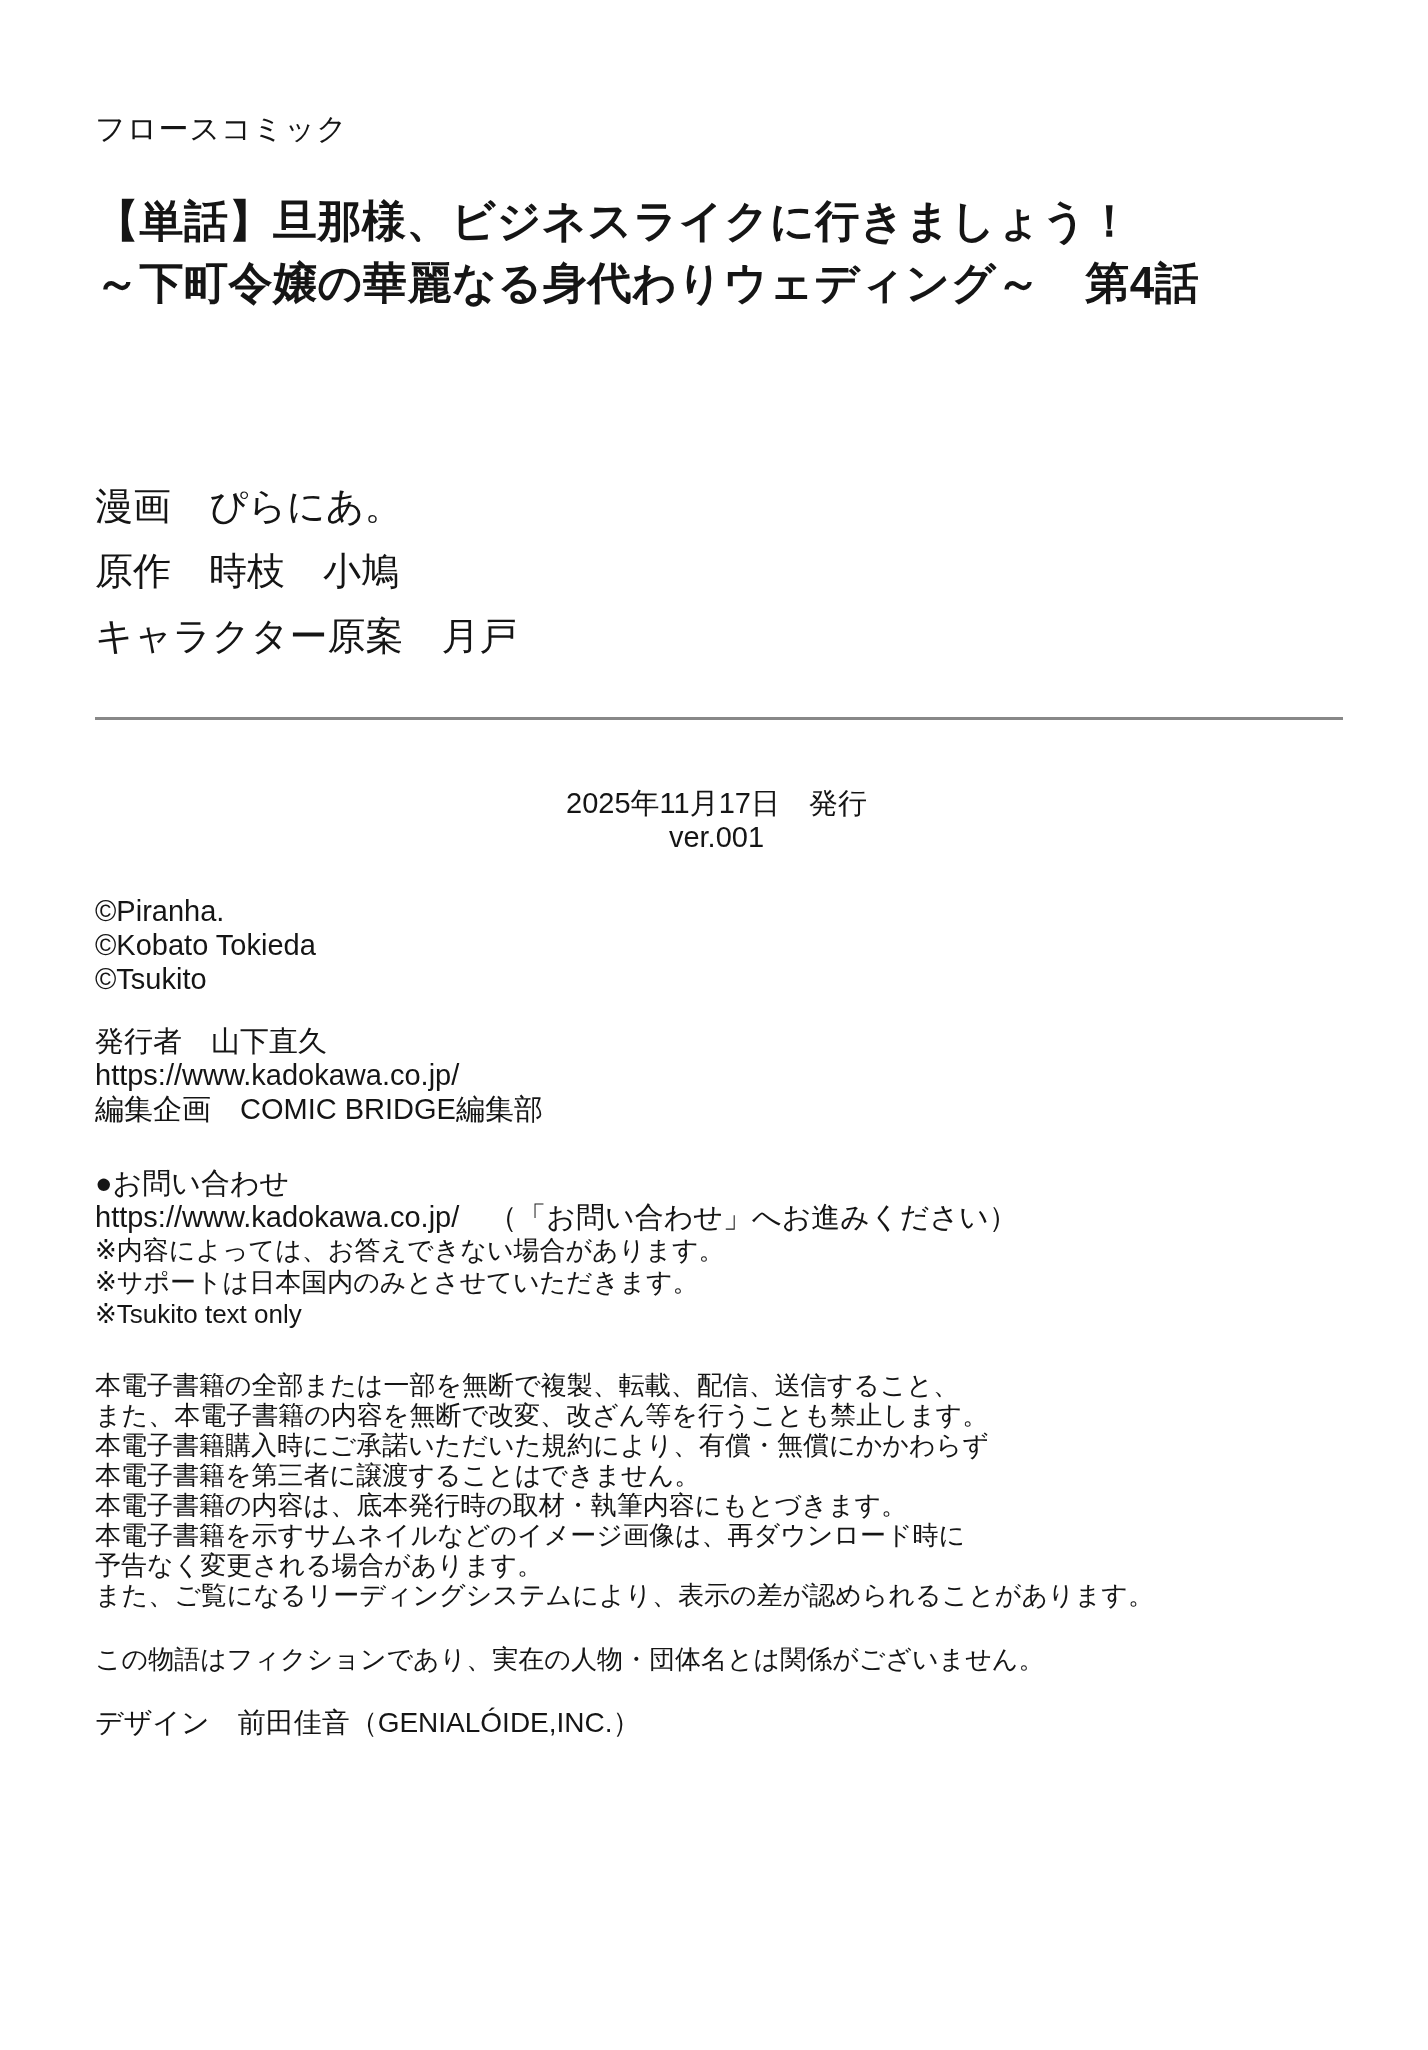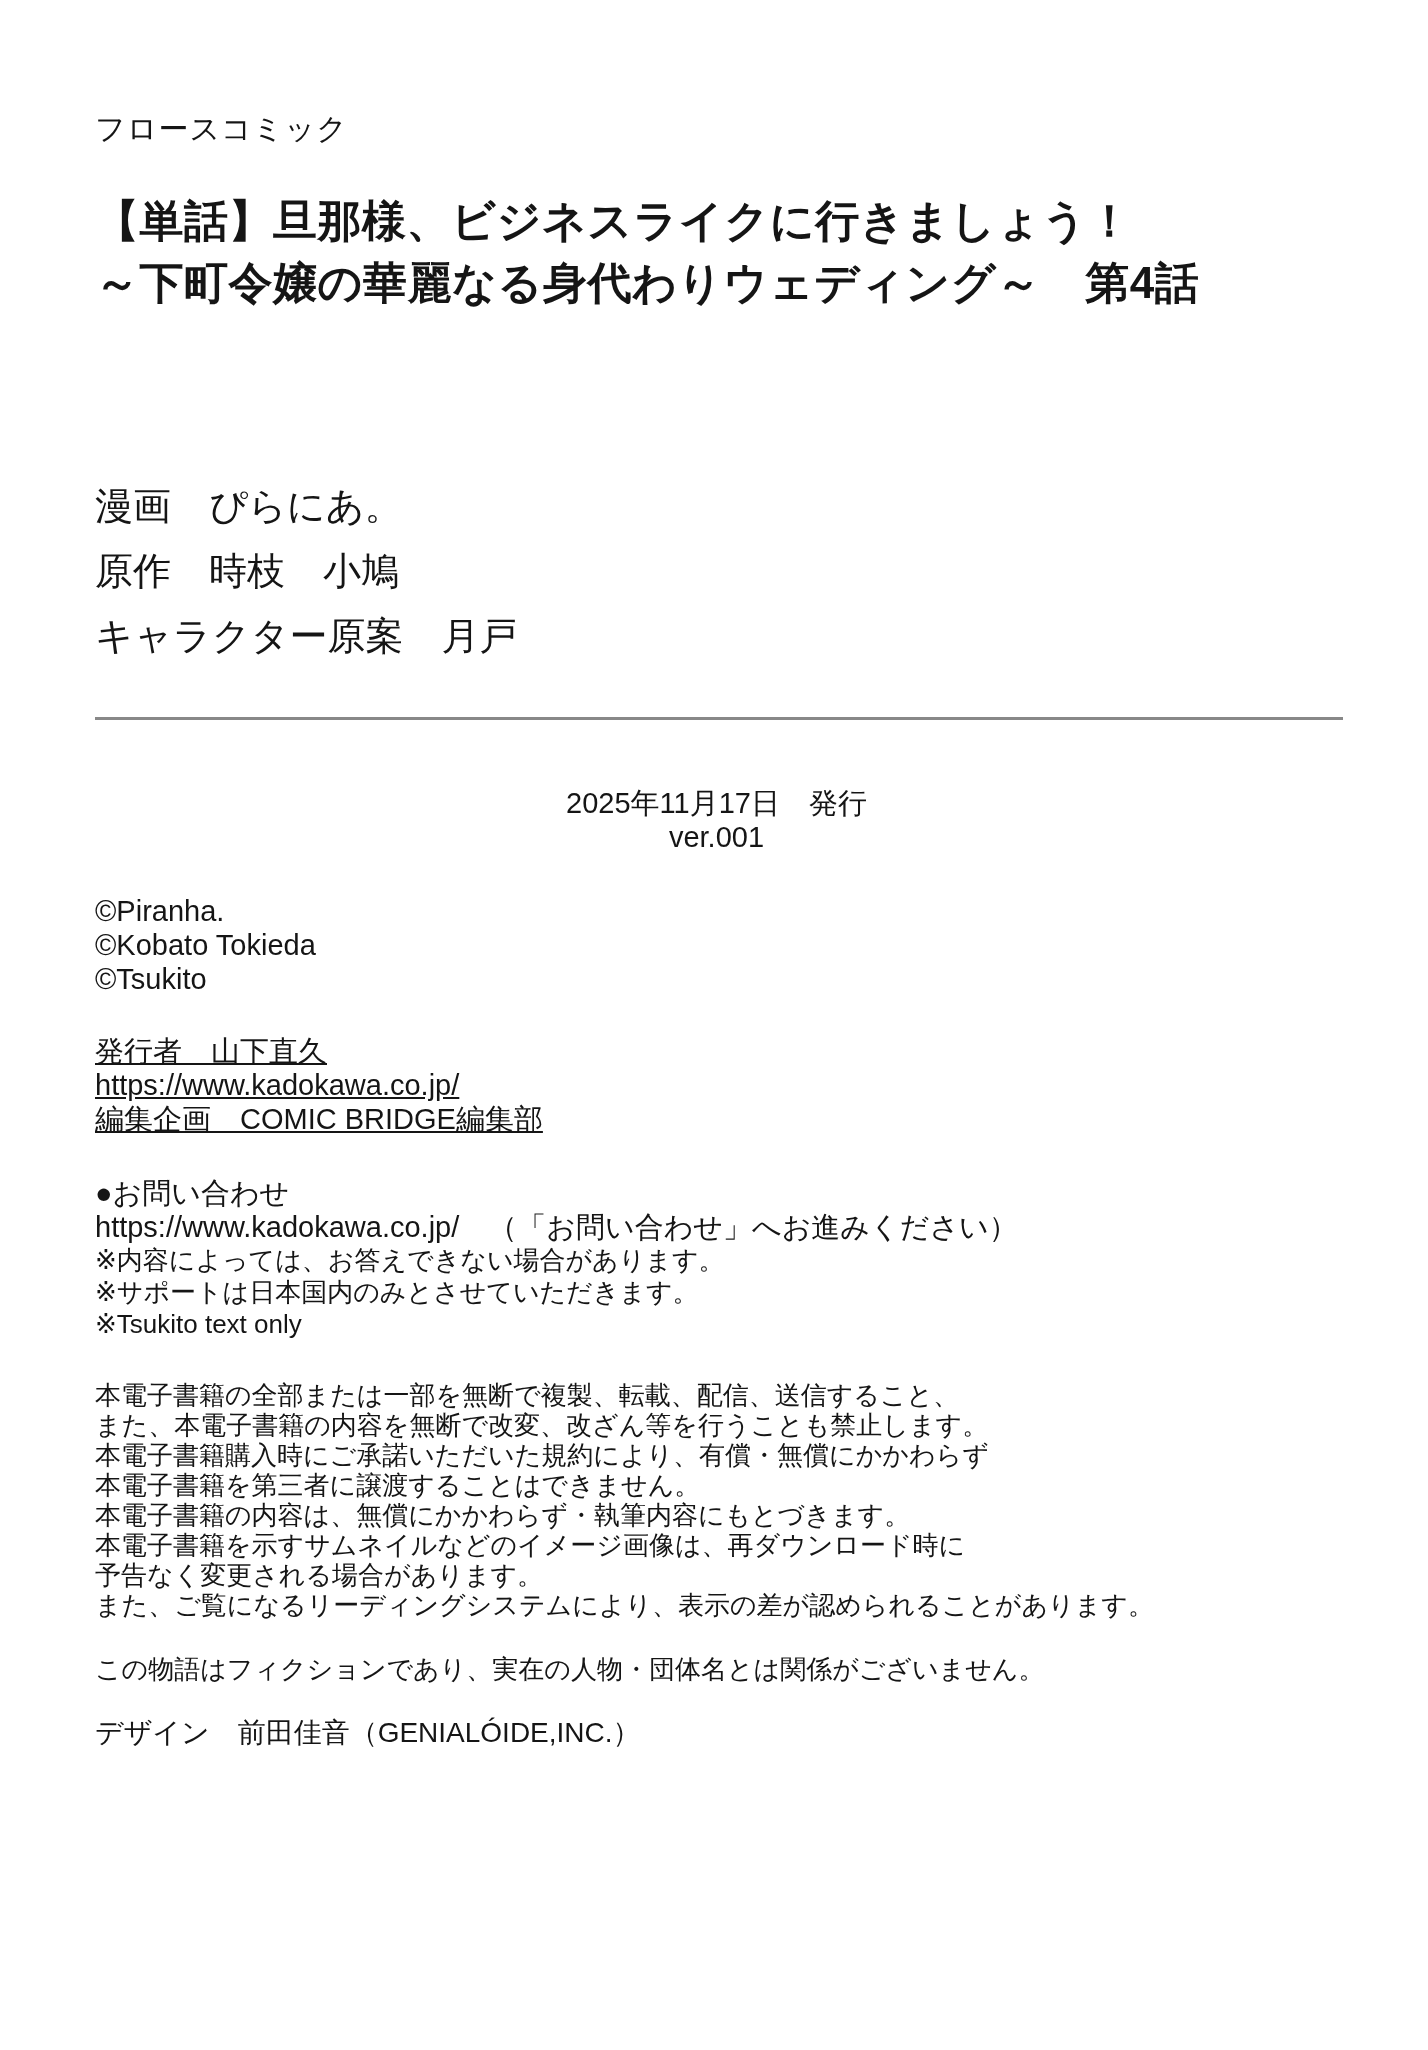--- a/index.html
+++ b/index.html
@@ -47,24 +47,23 @@
     font-size: 29px;
     line-height: 34px;
     text-align: center;
   }
   .copyright-block {
     margin-top: 40px;
     font-size: 29px;
     line-height: 34px;
   }
   .publisher-block {
-    margin-top: 38px;
+    margin-top: 28px;
     font-size: 29px;
     line-height: 34px;
-    text-decoration: underline;
   }
   .contact-block {
     margin-top: 40px;
   }
   .contact-line {
     font-size: 29px;
     line-height: 34px;
   }
   .contact-note {
     font-size: 26px;
@@ -129,21 +128,21 @@
     <div class="contact-note">※内容によっては、お答えできない場合があります。</div>
     <div class="contact-note">※サポートは日本国内のみとさせていただきます。</div>
     <div class="contact-note">※Tsukito text only</div>
   </div>
 
   <div class="legal-block">
     <div>本電子書籍の全部または一部を無断で複製、転載、配信、送信すること、</div>
     <div>また、本電子書籍の内容を無断で改変、改ざん等を行うことも禁止します。</div>
     <div>本電子書籍購入時にご承諾いただいた規約により、有償・無償にかかわらず</div>
     <div>本電子書籍を第三者に譲渡することはできません。</div>
-    <div>本電子書籍の内容は、無償にかかわらず・執筆内容にもとづきます。</div>
+    <div>本電子書籍の内容は、底本発行時の取材・執筆内容にもとづきます。</div>
     <div>本電子書籍を示すサムネイルなどのイメージ画像は、再ダウンロード時に</div>
     <div>予告なく変更される場合があります。</div>
     <div>また、ご覧になるリーディングシステムにより、表示の差が認められることがあります。</div>
   </div>
 
   <div class="disclaimer-line">この物語はフィクションであり、実在の人物・団体名とは関係がございません。</div>
 
   <div class="design-line">デザイン　前田佳音（GENIALÓIDE,INC.）</div>
 
 </div>

